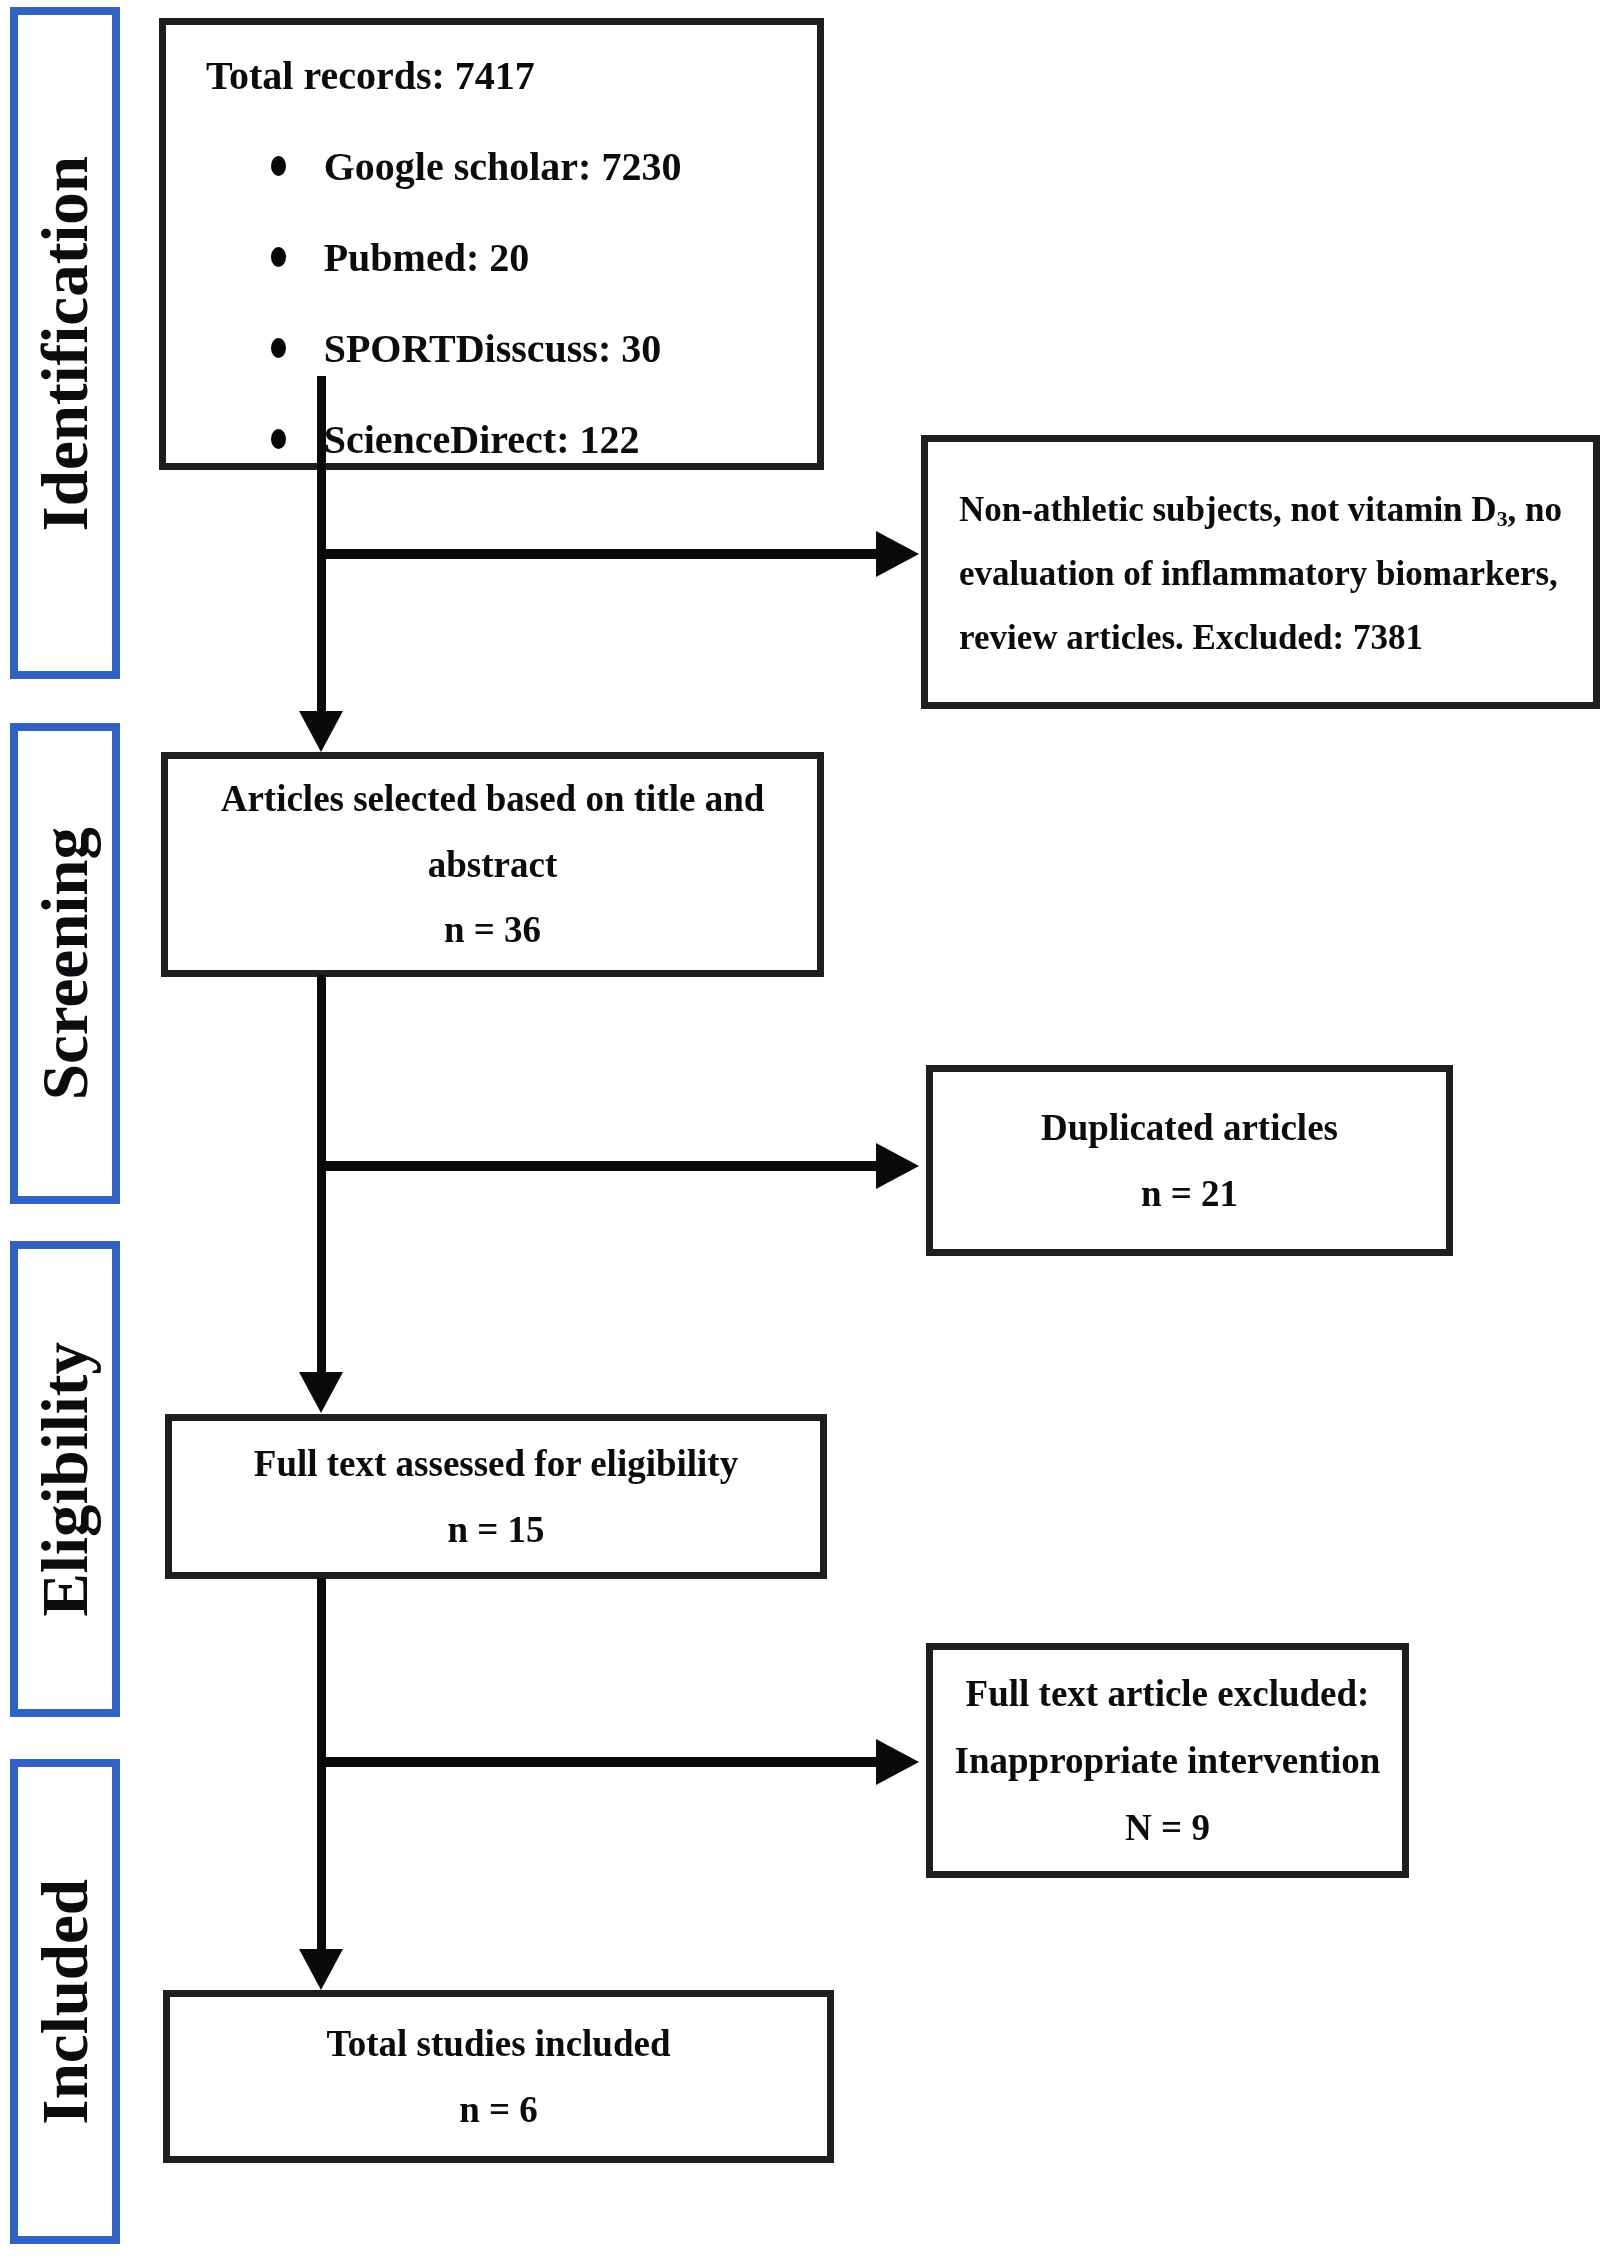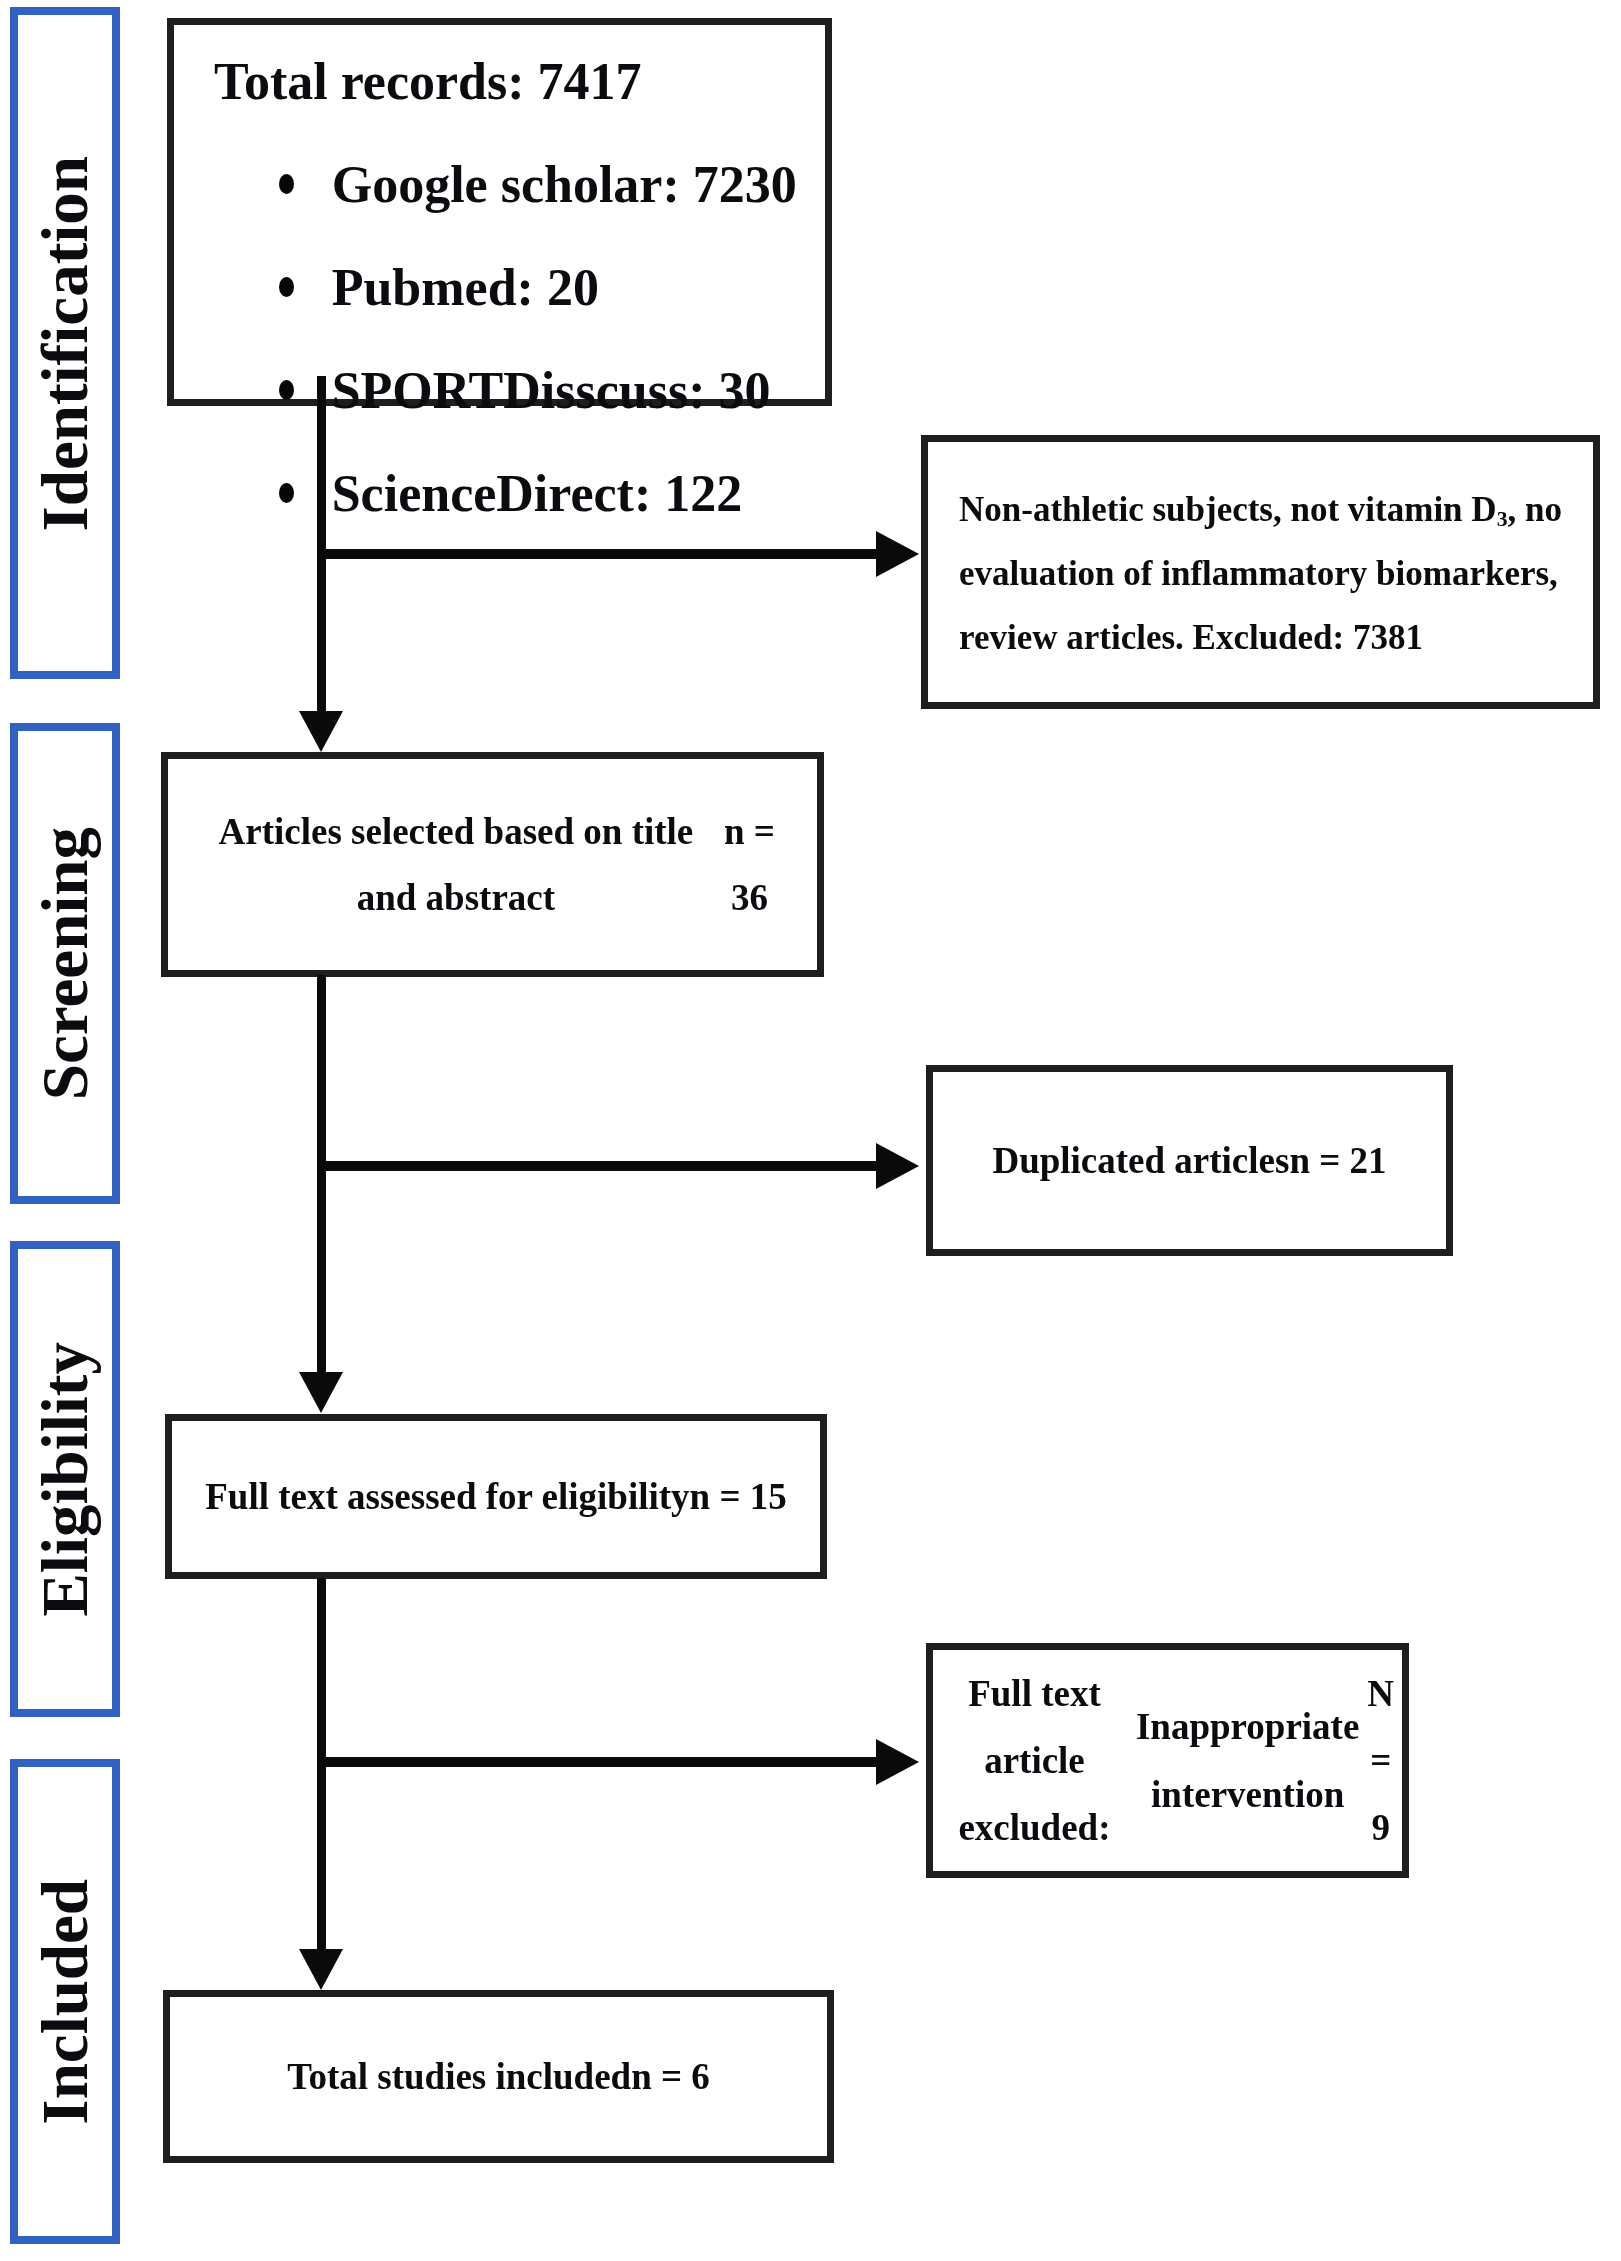--- a/index.html
+++ b/index.html
@@ -28,24 +28,24 @@
   #stage-eligibility    { top:1241px;height:476px; }
   #stage-included       { top:1759px;height:485px; }
 
   
   .fbox {
     position:absolute; background:#ffffff;
     border:7.3px solid #1e1e1e; box-sizing:border-box;
     font-weight:bold;
   }
   .center-box {
-    display:flex; flex-direction:row; align-items:center; justify-content:center;
+    display:flex; flex-direction:column; align-items:center; justify-content:center;
     text-align:center; font-size:37px; line-height:1.78;
   }
-  #box-records { left:167px; top:18.4px; width:665px; height:388px; font-size:52px; }
+  #box-records { left:159px; top:18.4px; width:665px; height:452px; font-size:40px; }
   .records-inner { padding:26.4px 22px 0 40px; }
   .bullets { margin:25px 0 0 65px; }
   .bullet-row { display:flex; align-items:center; margin-bottom:20px;margin-top:44px; }
   .dot { width:14.7px; height:20px; border-radius:50%; background:#070707; margin-right:38px; flex:none; }
 
   #box-excluded-records {
     left:921px; top:427px; width:679px; height:274px;
     font-size:35px; line-height:1.84; text-align:left;
     display:flex; align-items:center;margin-top:8px;
   }

